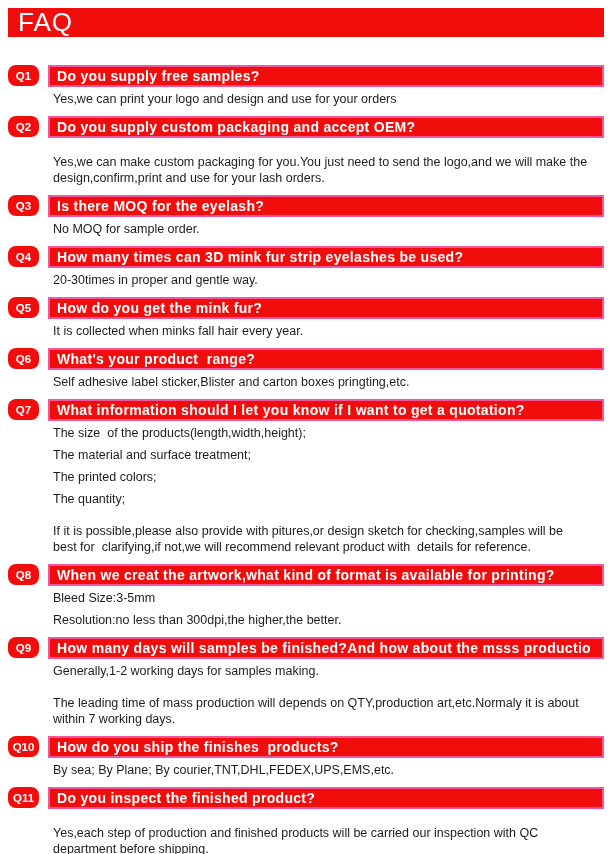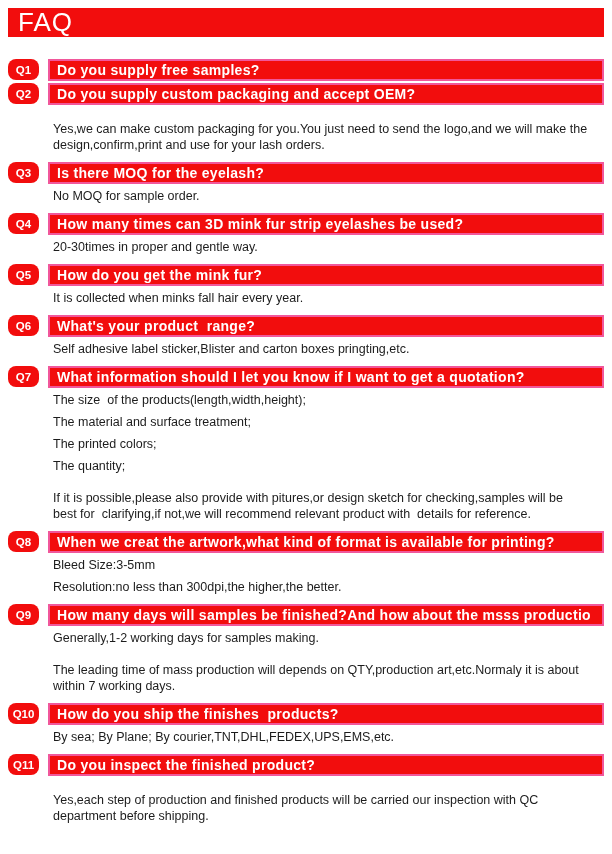--- a/index.html
+++ b/index.html
@@ -11,21 +11,21 @@
     color: #1c1c1c;
   }
   .page { padding: 8px; box-sizing: border-box; }
 
   .banner {
     background: var(--red, #f20d0d);
     height: 29px;
     display: flex;
     align-items: center;
     padding-left: 10px;
-    margin-bottom: 22px;
+    margin-bottom: 28px;
   }
   .banner-title {
     color: #ffffff;
     font-size: 26px;
     line-height: 29px;
     letter-spacing: 1px;
     font-weight: 400;
   }
 
   .faq-item { margin-top: 2px; }
@@ -87,20 +87,23 @@
     <span class="banner-title">FAQ</span>
   </header>
 
   <section class="faq-item">
     <div class="q-row">
       <div class="q-badge">Q1</div>
       <div class="q-bar">
         <span class="q-text">Do you supply free samples?</span>
       </div>
     </div>
+    <div class="answers">
+      <p class="ans-p">Yes,we can print your logo and design and use for your orders</p>
+    </div>
   </section>
 
   <section class="faq-item">
     <div class="q-row">
       <div class="q-badge">Q2</div>
       <div class="q-bar">
         <span class="q-text">Do you supply custom packaging and accept OEM?</span>
       </div>
     </div>
     <div class="answers">

